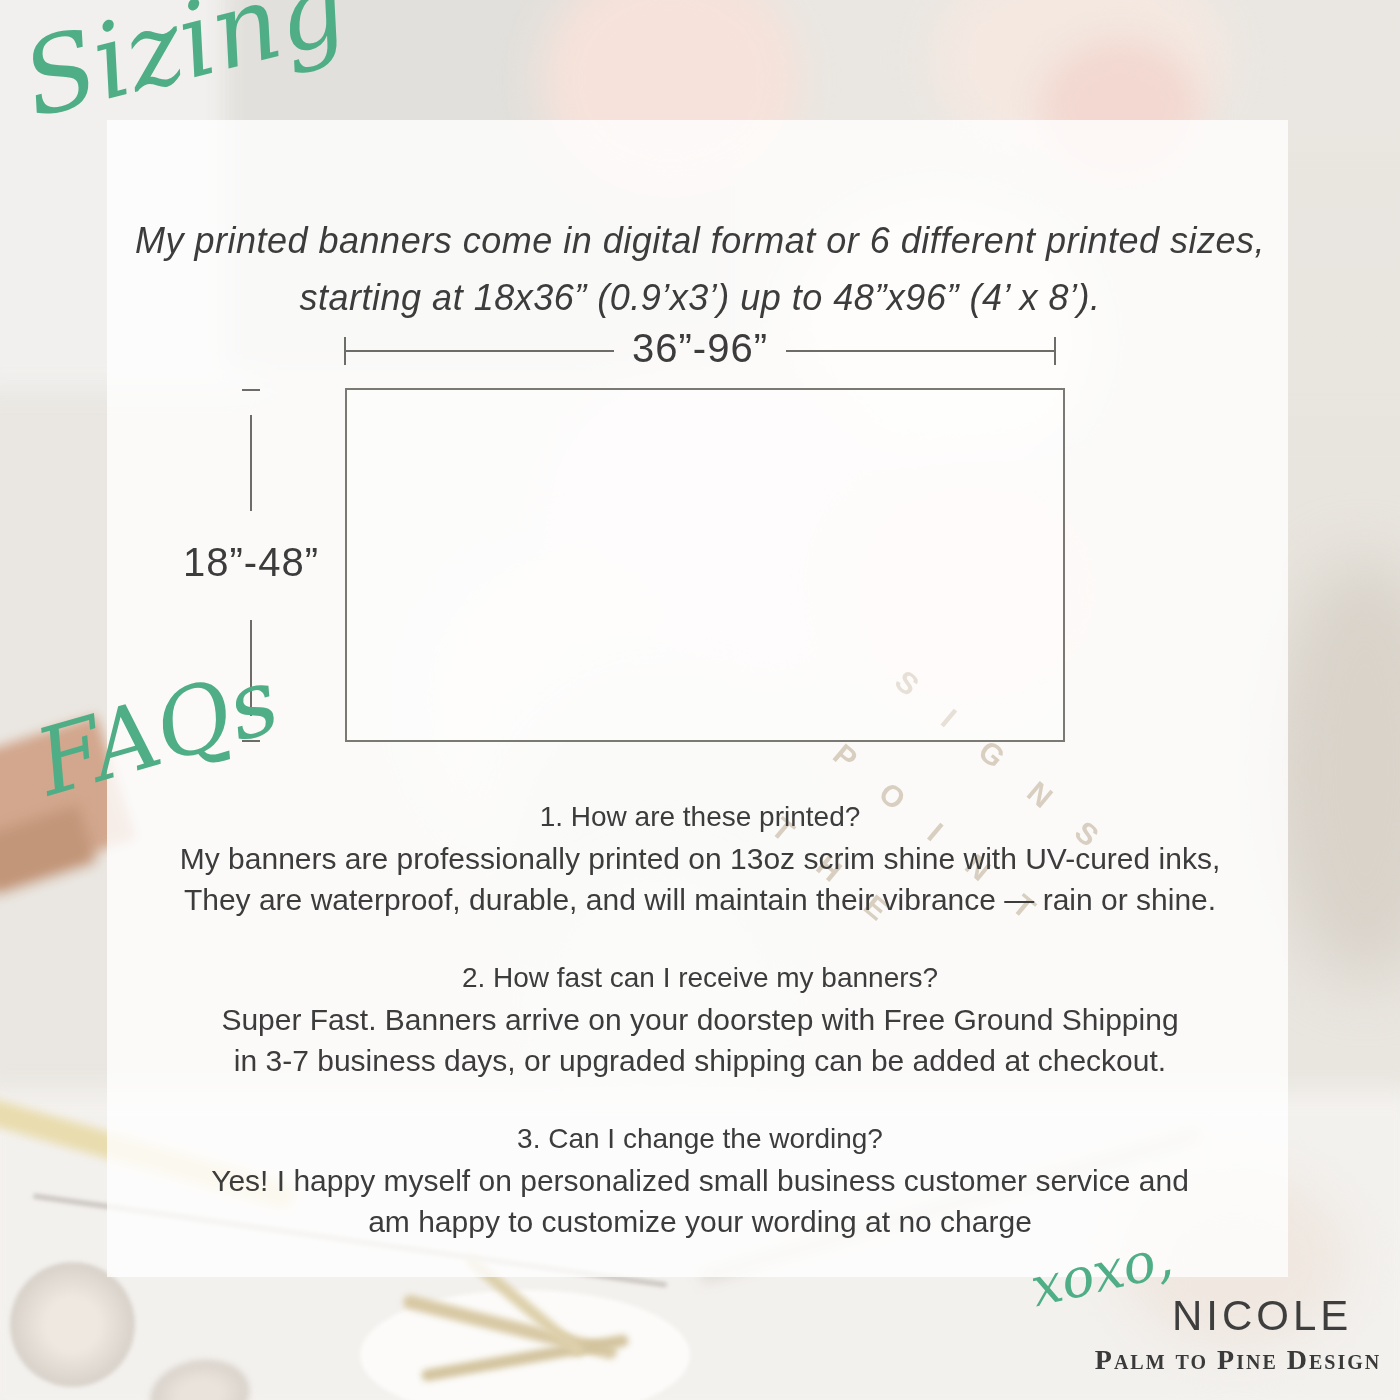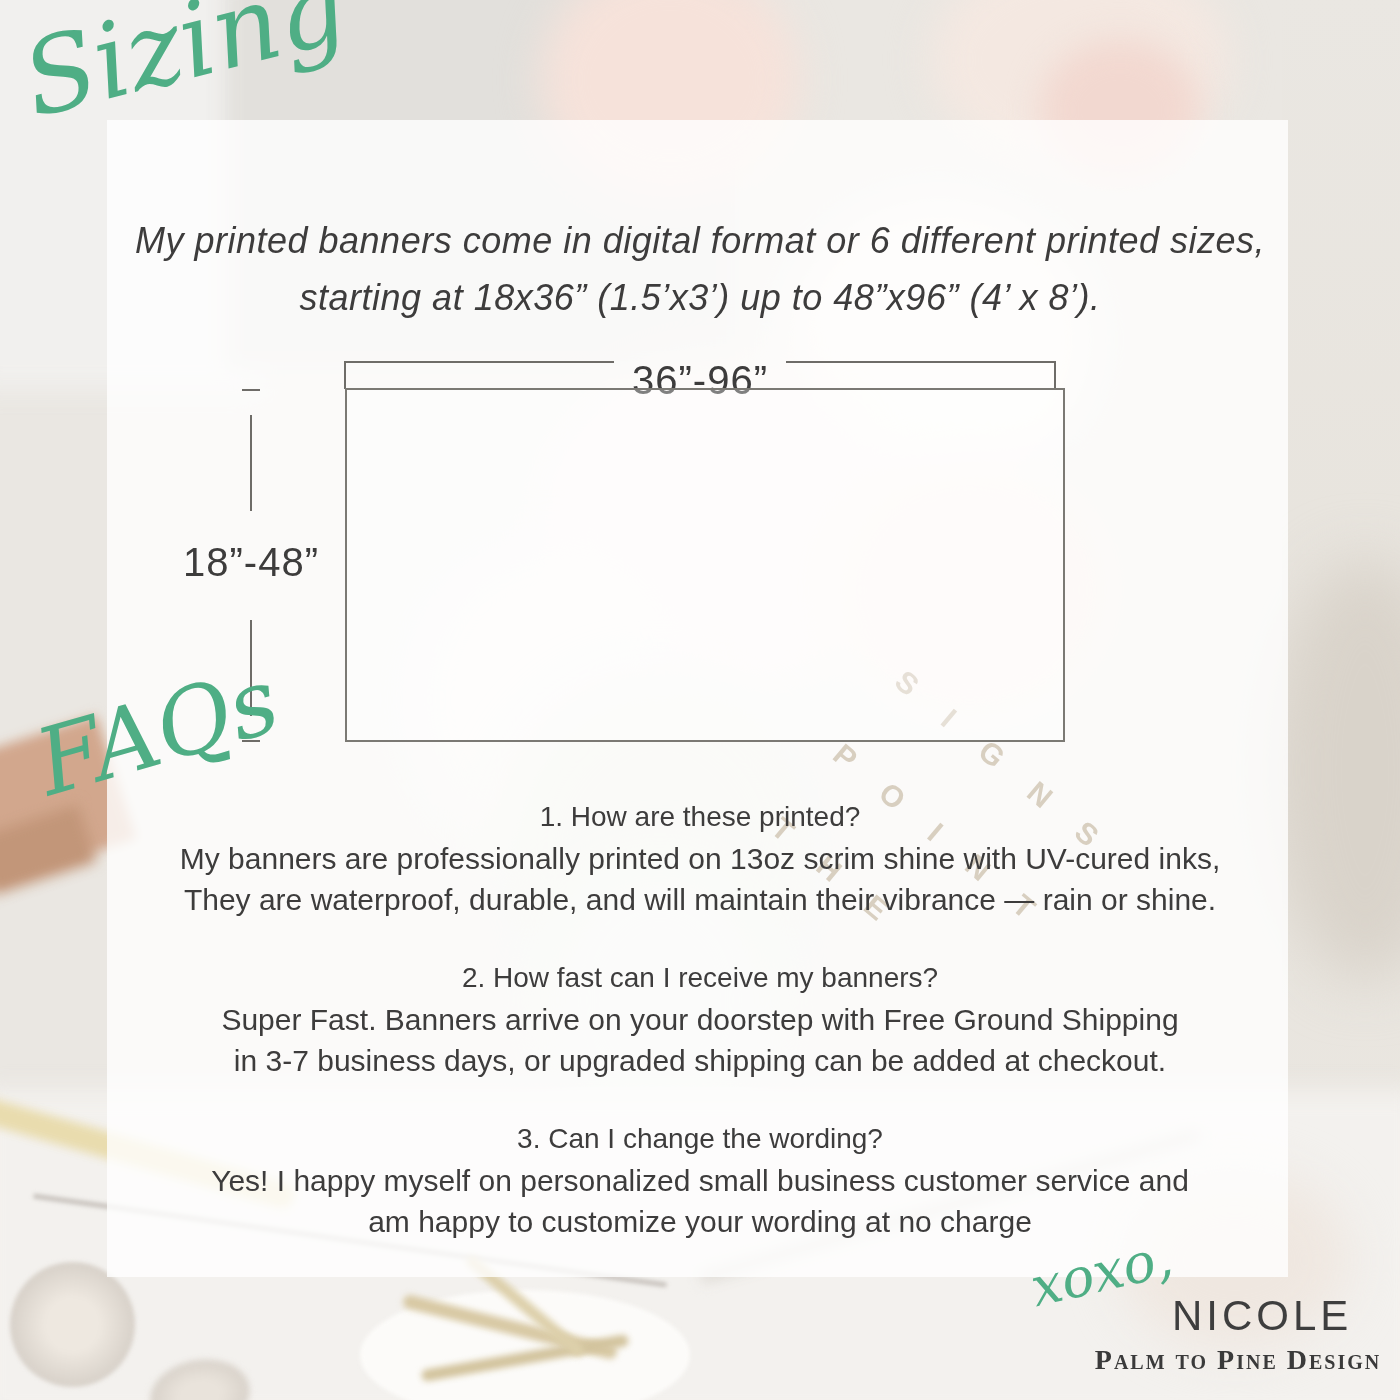--- a/index.html
+++ b/index.html
@@ -59,21 +59,21 @@
   }
   .sizing      { left:26px;   top:30px;   font-size:104px; transform:rotate(-14deg); transform-origin:0 50%; }
   .faqs-script { left:40px;   top:720px;  font-size:92px;  transform:rotate(-16deg); transform-origin:0 50%; }
   .xoxo        { left:1032px; top:1262px; font-size:54px;  transform:rotate(-13deg); transform-origin:0 50%; }
 
   
   .intro { left:90px; top:212px; width:1220px; text-align:center; font-size:36px; line-height:57px; letter-spacing:0.5px; }
   .intro div { position:static; white-space:nowrap;font-style:italic; }
 
   
-  .dim-h { left:344px; top:361px; width:712px; height:28px; display:flex; }
+  .dim-h { left:344px; top:337px; width:712px; height:28px; display:flex; align-items:center; }
   .dim-h span { position:static; }
   .tick-v { width:2px; height:28px; background:var(--dim); }
   .dline  { flex:1; height:2px; background:var(--dim); }
   .dim-label { font-size:40px; letter-spacing:1px; color:var(--ink); padding:0 18px; transform:translateY(-3px); white-space:nowrap; }
   .banner-rect { left:345px; top:388px; width:720px; height:354px; border:2px solid #7b7974; background:rgba(255,255,255,0.35); }
   .dim-v { left:185px; top:389px; width:132px; height:353px; display:flex; flex-direction:column; align-items:center;gap:24px; }
   .dim-v span { position:static; }
   .tick-h { width:18px; height:2px; background:var(--dim); }
   .vline  { width:2px; flex:1; background:var(--dim); }
   .dim-v .dim-label { padding:8px 0; }
@@ -128,21 +128,21 @@
   <div class="watermark">
     <div>S I G N S</div>
     <div>P O I N T</div>
     <div>T H E</div>
   </div>
 
   <div class="script sizing">Sizing</div>
 
   <div class="intro">
     <div>My printed banners come in digital format or 6 different printed sizes,</div>
-    <div>starting at 18x36” (1.5’x3’) up to 48”x96” (4’ x 8’).</div>
+    <div>starting at 18x36” (0.9’x3’) up to 48”x96” (4’ x 8’).</div>
   </div>
 
   <div class="dim-h">
     <span class="tick-v"></span>
     <span class="dline"></span>
     <span class="dim-label">36”-96”</span>
     <span class="dline"></span>
     <span class="tick-v"></span>
   </div>
 

